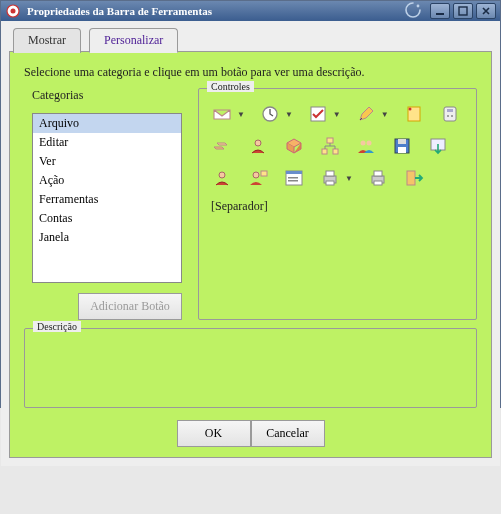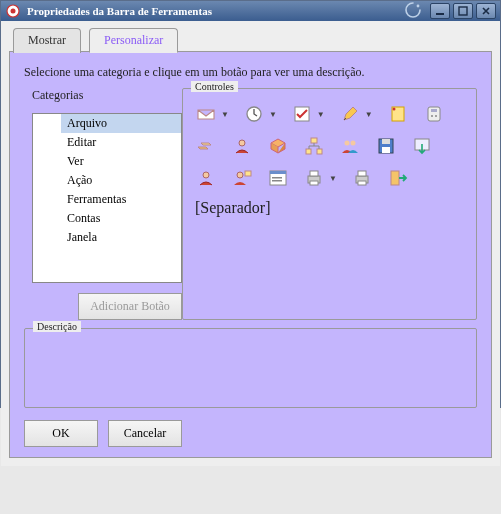--- a/index.html
+++ b/index.html
@@ -69,36 +69,36 @@
     color:#333;
     position:relative;
     bottom:-1px;
     cursor:pointer;
     border-top-left-radius:4px;
     border-top-right-radius:4px;
   }
   .tab.active {
     background:#eeeeee;
     border-bottom:1px solid #eeeeee;
-    color:#8b5cf6;
+    color:#4c1d95;
     z-index:2;
   }
   .tabpane {
     border:1px solid #9a9a9a;
-    background:#c4b5fd;
+    background:#bef264;
     flex:1;
     padding:12px 14px 10px 14px;
     display:flex;
     flex-direction:column;
     gap:8px;
   }
   .intro { color:#222; line-height:1.35; }
   .midcols {
     display:flex;
-    gap:0;
+    gap:16px;
     flex:1;
     min-height:0;
     padding-left:8px;
   }
   .fieldset {
     border:1px solid #9a9a9a;
     border-radius:2px;
     padding:8px 8px 8px 8px;
     position:relative;
   }
@@ -121,21 +121,20 @@
   }
   .listbox {
     border:1px solid #888;
     background:#fff;
     height:170px;
     overflow:auto;
   }
   .listbox .item {
     padding:2px 6px;
     cursor:pointer;
-    margin-left:28px;
   }
   .listbox .item.selected {
     background:#c3d6ef;
   }
   .btn {
     border:1px solid #9a9a9a;
     background:linear-gradient(#f6f6f6,#e3e3e3);
     padding:5px 10px;
     text-align:center;
     cursor:pointer;
@@ -165,31 +164,30 @@
     width:22px; height:22px;
     display:inline-flex;
     align-items:center;
     justify-content:center;
   }
   .dd {
     font-size:8px;
     color:#444;
   }
   .sep-label {
-    font-size:16px;
+    font-size:12px;
     color:#222;
   }
   .descbox {
     height:80px;
     padding-left:8px;
   }
   .footer {
     display:flex;
-    justify-content:flex-start;
-    gap:10px;
+    justify-content:center;
     padding-top:4px;
   }
   .footer .btn {
     min-width:74px;
   }
 </style>
 </head>
 <body>
 
 <div class="window">

